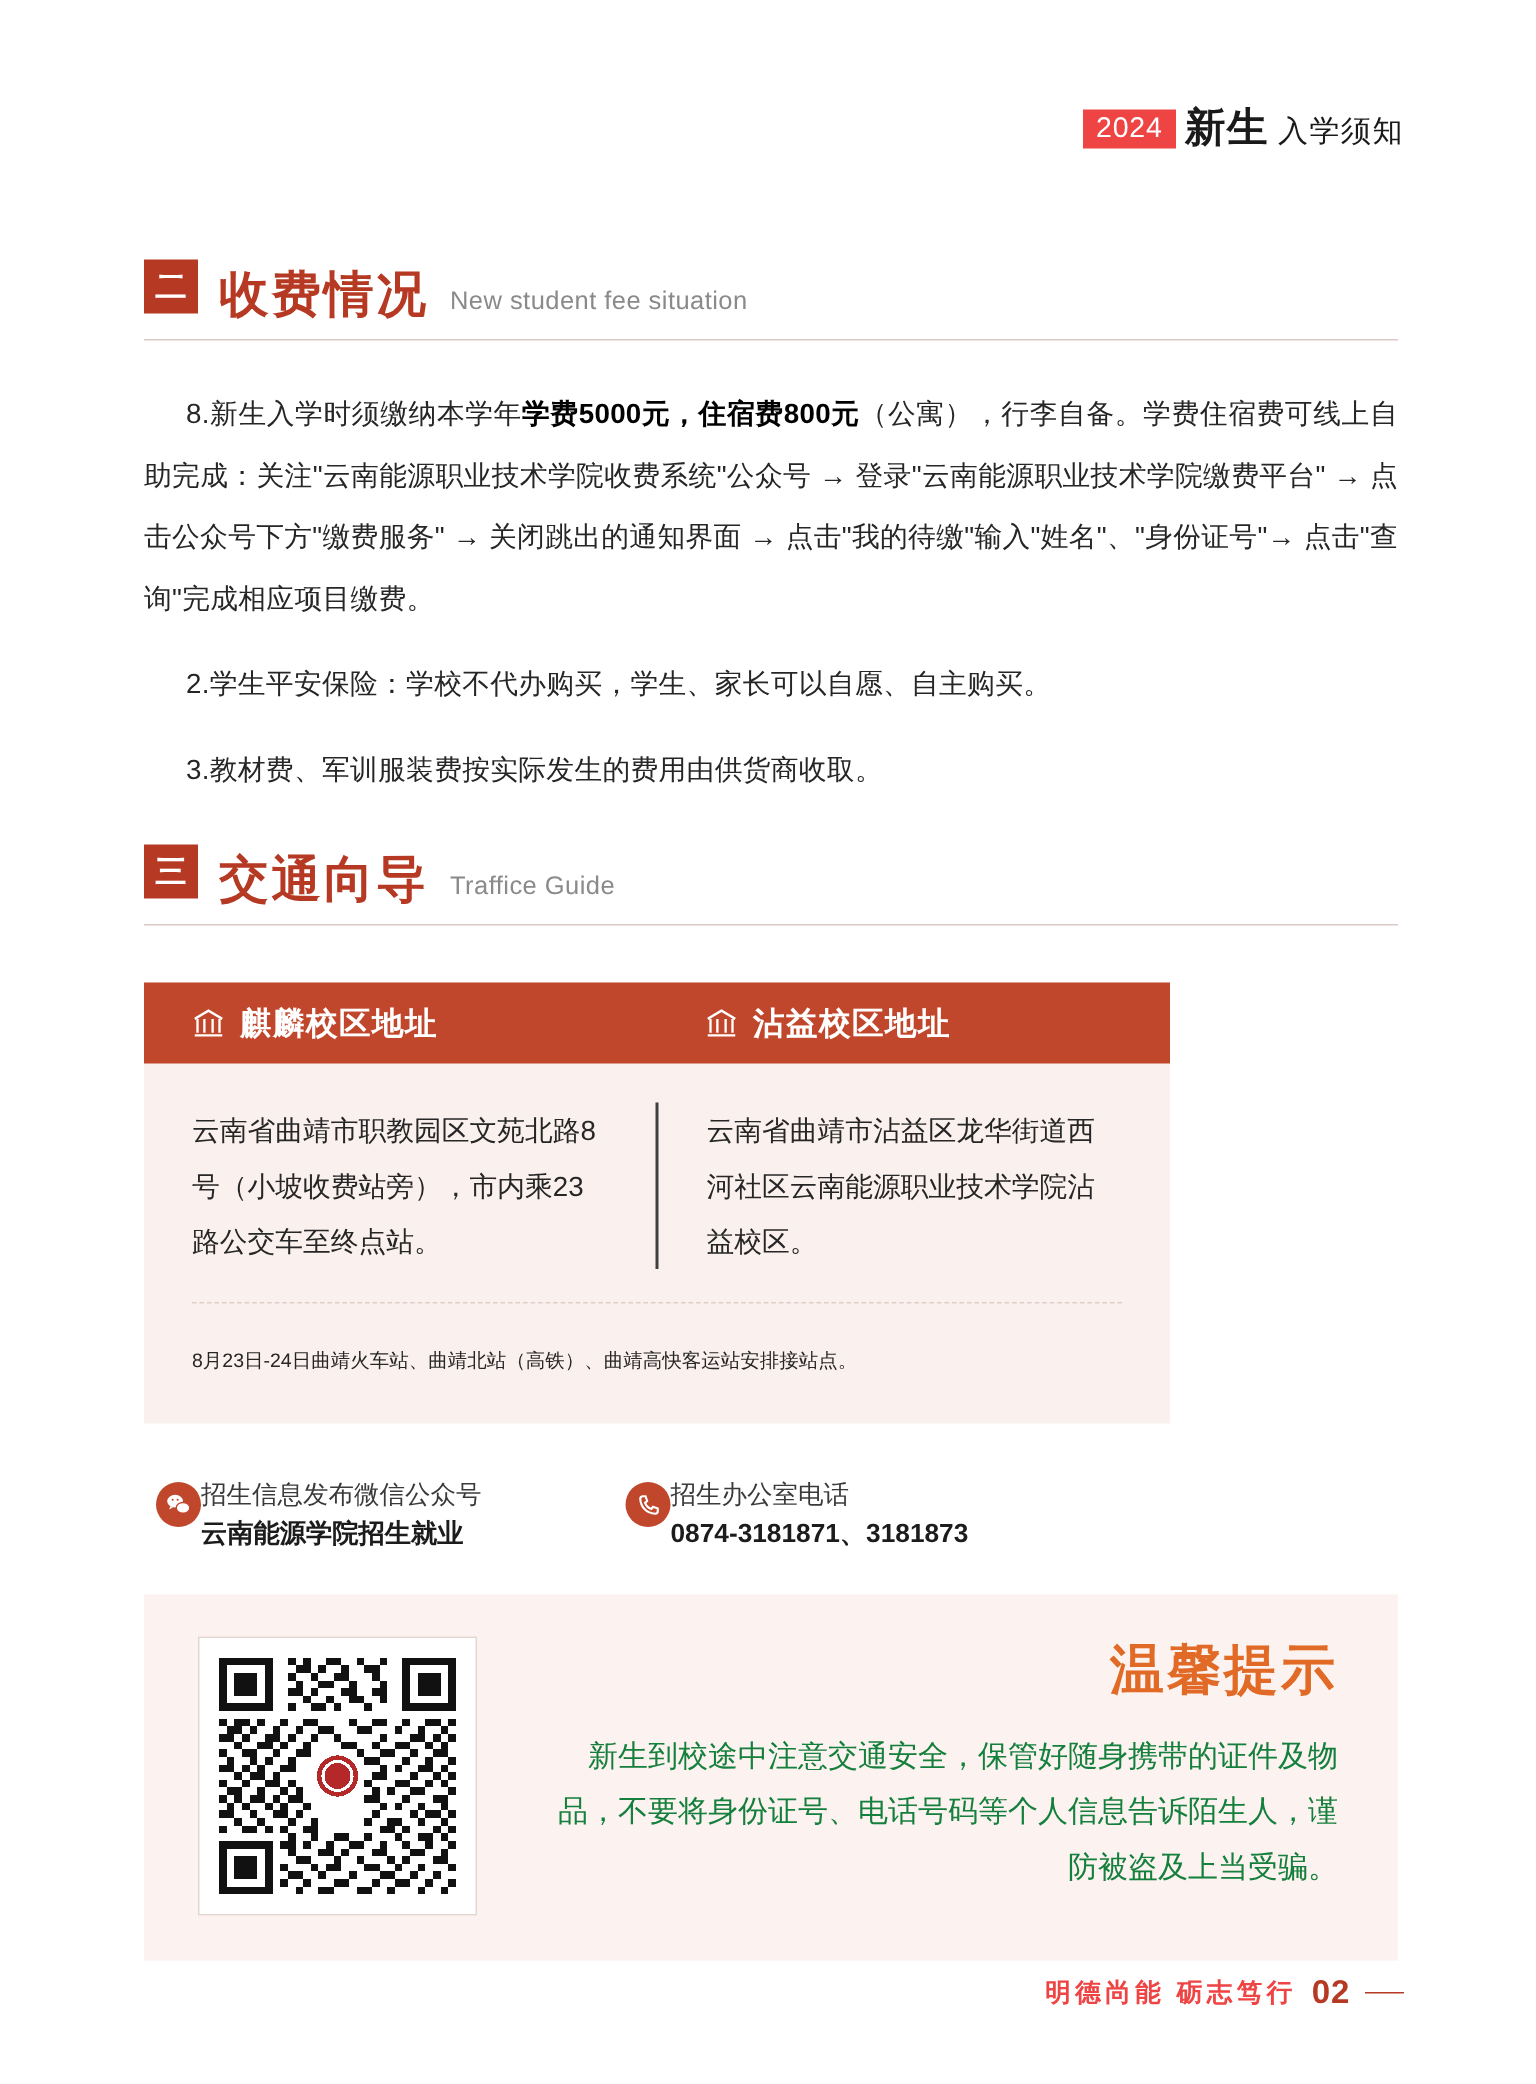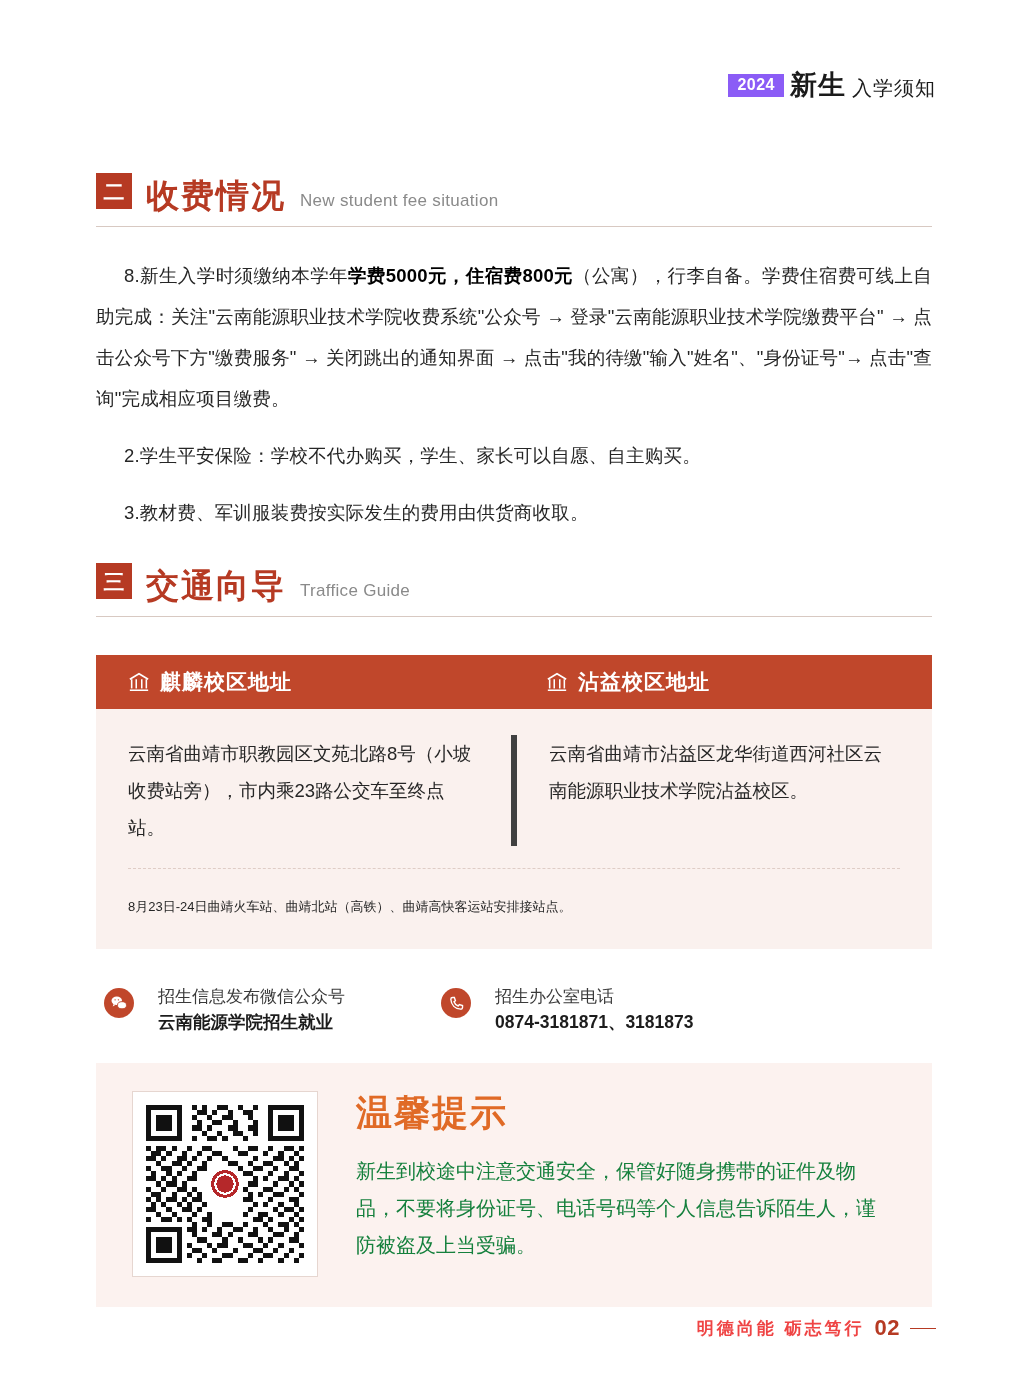--- a/index.html
+++ b/index.html
@@ -16,24 +16,24 @@
   
   .header {
     position: absolute;
     top: 72px;
     right: 88px;
     display: flex;
     align-items: center;
     gap: 6px;
   }
   .year-badge {
-    background: #8b5cf6;
+    background: #ef4444;
     color: #fff;
-    font-size: 16px;
-    font-weight: bold;
+    font-size: 19px;
+    font-weight: normal;
     padding: 3px 9px 4px 9px;
     letter-spacing: 0.5px;
     line-height: 1;
   }
   .header-main {
     font-size: 27px;
     font-weight: bold;
     color: #1a1a1a;
     letter-spacing: 1px;
     line-height: 1;
@@ -96,21 +96,21 @@
     line-height: 41px;
     color: #262626;
     text-align: justify;
     letter-spacing: 0.2px;
   }
   .para b { font-weight: bold; color: #000000; }
 
   
   .addr-card {
     background: #faf1ee;
-    width: 836px;
+    width: 684px;
   }
   .addr-head {
     background: #c0472b;
     display: flex;
     height: 54px;
     align-items: center;
   }
   .addr-head-cell {
     flex: 1;
     display: flex;
@@ -127,41 +127,41 @@
     display: flex;
     padding: 26px 0 22px 0;
   }
   .addr-col {
     flex: 1;
     padding: 0 34px 0 32px;
     font-size: 18.5px;
     line-height: 37px;
     color: #262626;
   }
-  .addr-col.left { border-right: 6px solid #404040; }
+  .addr-col.left { border-right: 2px solid #404040; }
   .addr-note-wrap {
     margin: 0 32px;
     border-top: 1px dashed #dfcdc6;
     padding: 22px 0 26px 0;
   }
   .addr-note {
     font-size: 13px;
     color: #262626;
     line-height: 32px;
   }
 
   
   .contacts {
     display: flex;
     gap: 96px;
     padding: 0 0 0 8px;
   }
   .contact {
     display: flex;
-    gap: 24px;
+    gap: 0;
     align-items: flex-start;
   }
   .c-icon {
     width: 30px; height: 30px;
     border-radius: 50%;
     background: #c0472b;
     display: flex; align-items: center; justify-content: center;
     flex: none;
     margin-top: 3px;
   }
@@ -323,21 +323,21 @@
           <path d="M6.5 3.5 L9 3.5 L10.5 8 L8.5 9.5 C9.5 12.5 11.5 14.5 14.5 15.5 L16 13.5 L20.5 15 L20.5 17.5 C20.5 19 19.5 20 18 20 C10 19.5 4.5 14 4 6 C4 4.5 5 3.5 6.5 3.5 Z"></path>
         </svg>
       </span>
       <div class="c-lines">
         <div class="l1">招生办公室电话</div>
         <div class="l2">0874-3181871、3181873</div>
       </div>
     </div>
   </div>
 
-  <div class="tipbox" style="margin-top:28px;">
+  <div class="tipbox" style="margin-top:28px;text-align:right;">
     <div class="qr-wrap">
       <svg width="168" height="168" viewBox="0 0 33 33" shape-rendering="crispEdges">
         <rect width="33" height="33" fill="#ffffff"></rect>
         <g fill="#111111">
           <rect x="1" y="1" width="7" height="1"></rect>
             <rect x="1" y="7" width="7" height="1"></rect>
           <rect x="1" y="1" width="1" height="7"></rect>
             <rect x="7" y="1" width="1" height="7"></rect>
           <rect x="3" y="3" width="3" height="3"></rect>
           <rect x="25" y="1" width="7" height="1"></rect>

